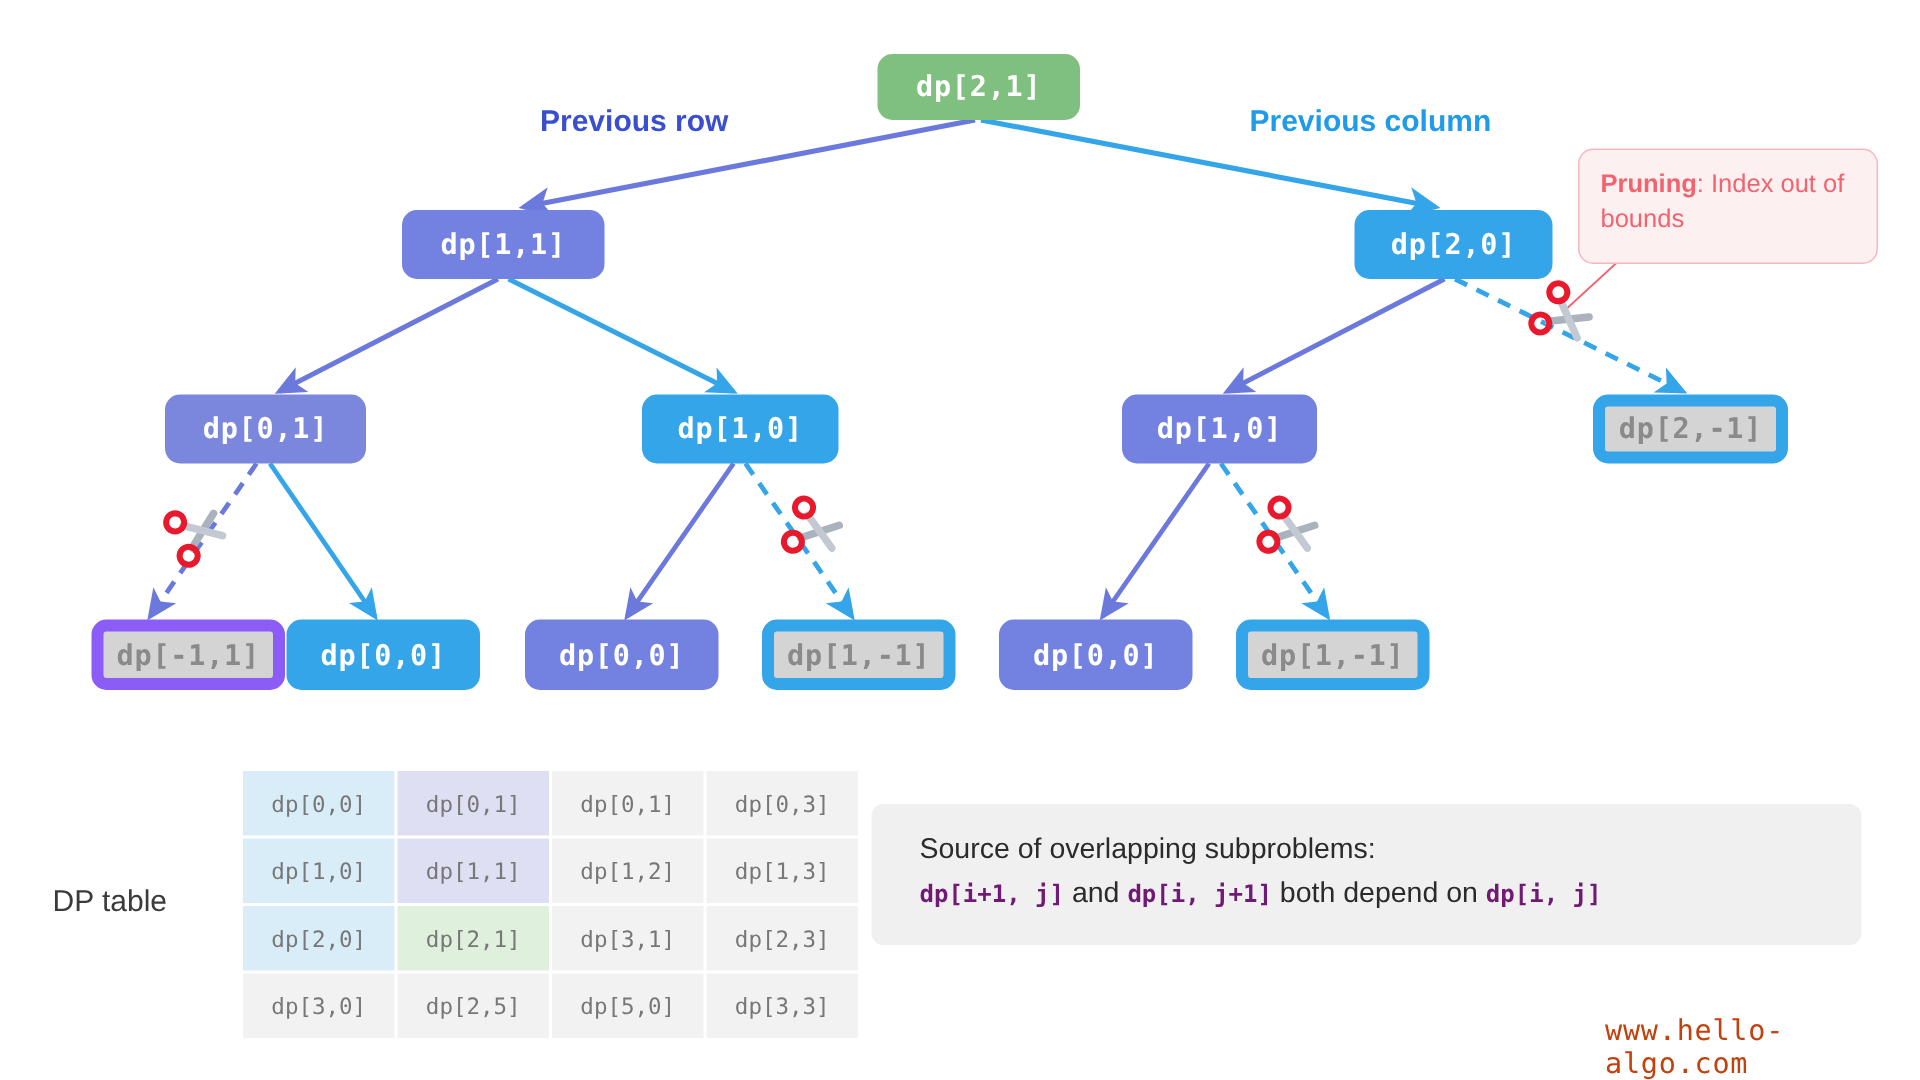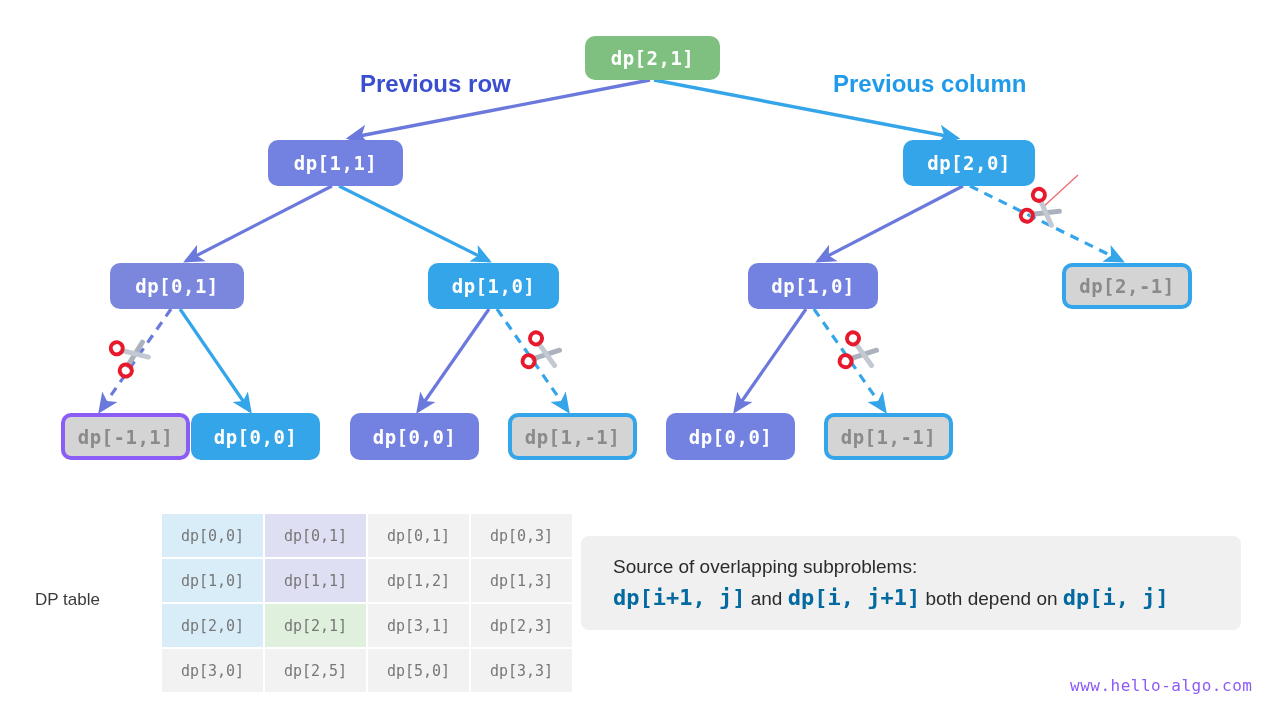--- a/index.html
+++ b/index.html
@@ -26,27 +26,27 @@
     white-space:nowrap;
     z-index:3;
   }
   .node.green{background:#7fbf7f;}
   .node.purple{background:#7382e0;}
   .node.purple-l{background:#7b87dd;}
   .node.blue{background:#35a5ea;}
   .node.pruned{
     background:#d4d4d4;
     color:#8a8a8a;
-    border:4px solid #8b5cf6;
+    border:8px solid #8b5cf6;
   }
   .node.pruned.blue-border{border-color:#35a5ea;}
 
   .edge-label{
     position:absolute;
-    font-size:24px;
+    font-size:20px;
     font-weight:700;
     z-index:4;
     white-space:nowrap;
   }
   .edge-label.prow{color:#3a4fd0;}
   .edge-label.pcol{color:#1f9bea;}
 
   .callout{
     position:absolute;
     box-sizing:border-box;
@@ -58,21 +58,21 @@
     line-height:1.35;
     padding:12px 14px;
     z-index:5;
   }
   .callout b{font-weight:700;}
 
   .scissors{position:absolute;z-index:6;}
 
   .dp-label{
     position:absolute;
-    font-size:17px;
+    font-size:20px;
     color:#3b3b3b;
   }
 
   table.dp{
     position:absolute;
     border-collapse:collapse;
     font-family:"DejaVu Sans Mono","Liberation Mono",monospace;
     font-size:15px;
     color:#777777;
   }
@@ -94,28 +94,28 @@
     border-radius:8px;
     padding:16px 32px;
     font-size:19px;
     color:#2b2b2b;
     line-height:1.55;
     z-index:2;
   }
   .infobox .mono{
     font-family:"DejaVu Sans Mono","Liberation Mono",monospace;
     font-weight:700;
-    color:#0369a1;
-    font-size:22px;
+    color:#701a75;
+    font-size:16px;
   }
   .watermark{
     position:absolute;
     font-family:"DejaVu Sans Mono","Liberation Mono",monospace;
-    font-size:16px;
-    color:#8b5cf6;
+    font-size:19px;
+    color:#c2410c;
     letter-spacing:0.5px;
   }
 </style>
 </head>
 <body>
 
 <div id="stage">
 
   <svg class="edges" viewBox="0 0 1280 720">
     <defs>
@@ -202,20 +202,23 @@
     <span>dp[0,0]</span>
   </div>
 
   <div class="node pruned blue-border" style="left:824px;top:413px;width:129px;height:47px;">
     <span>dp[1,-1]</span>
   </div>
 
   <div class="edge-label prow" style="left:360px;top:70px;">Previous row</div>
   <div class="edge-label pcol" style="left:833px;top:70px;">Previous column</div>
 
+  <div class="callout" style="left:1052px;top:99px;width:200px;height:77px;">
+    <b>Pruning</b><span>: Index out of bounds</span>
+  </div>
 
   <div class="scissors" style="left:1016px;top:186px;">
     <svg width="56" height="56" viewBox="0 0 56 56">
       <g transform="rotate(30 28 28)">
         <path d="M18,34 L40,18" stroke="#aab2bd" stroke-width="5" stroke-linecap="round" fill="none"></path>
         <path d="M18,18 L40,34" stroke="#c3c9d2" stroke-width="5" stroke-linecap="round" fill="none"></path>
         <circle cx="14" cy="14" r="6" fill="none" stroke="#e8192c" stroke-width="4"></circle>
         <circle cx="14" cy="38" r="6" fill="none" stroke="#e8192c" stroke-width="4"></circle>
       </g>
     </svg>

